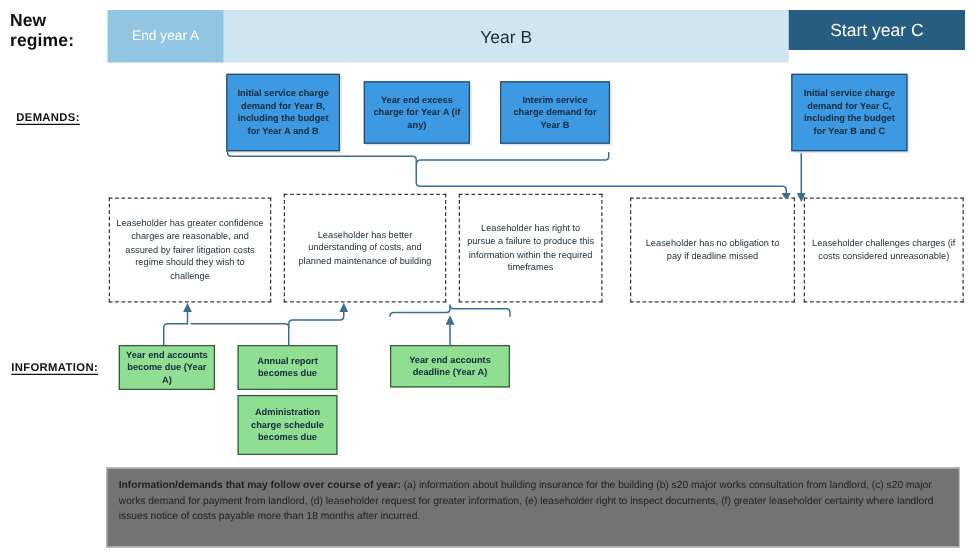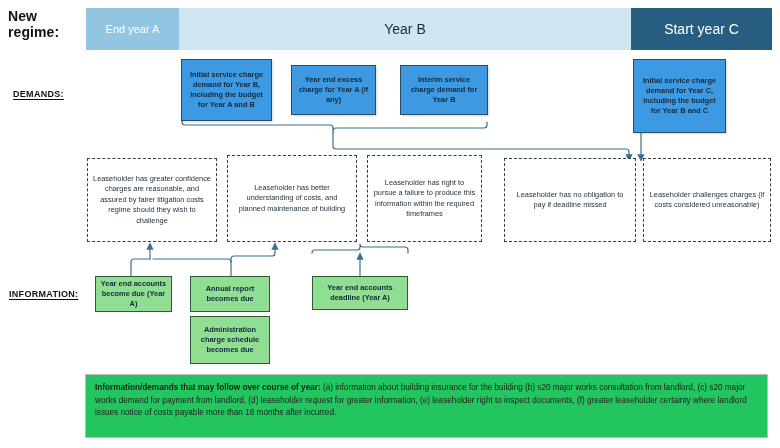--- a/index.html
+++ b/index.html
@@ -97,21 +97,21 @@
     justify-content:center;
     text-align:center;
     padding:2px 4px;
   }
 
   
   .footnote{
     position:absolute;
     box-sizing:border-box;
     border:1px solid #b9bcc0;
-    background:#22c55e;
+    background:#737373;
     font-size:8.2px;
     line-height:12.6px;
     color:#1f1f1f;
     padding:7px 9px;
   }
   .footnote b{font-weight:bold;}
 
   svg.conn{position:absolute;left:0;top:0;width:780px;height:448px;pointer-events:none;}
 </style>
 </head>
@@ -146,28 +146,28 @@
     </g>
   </svg>
 
   <div class="regime-label" style="left:8px;top:8px;width:78px;">
     <div>New</div>
     <div>regime:</div>
   </div>
 
   <div class="tl tl-a" style="left:86px;top:8px;width:93px;height:42px;">End year A</div>
   <div class="tl tl-b" style="left:179px;top:8px;width:452px;height:42px;">Year B</div>
-  <div class="tl tl-c" style="left:631px;top:8px;width:141px;height:42px;">Start year C</div>
+  <div class="tl tl-c" style="left:631px;top:8px;width:141px;height:32px;">Start year C</div>
 
   <div class="row-label" style="left:13px;top:88px;">DEMANDS:</div>
 
   <div class="blue-box" style="left:181px;top:59px;width:91px;height:62px;">Initial service charge demand for Year B, including the budget for Year A and B</div>
   <div class="blue-box" style="left:291px;top:65px;width:85px;height:50px;">Year end excess charge for Year A (if any)</div>
   <div class="blue-box" style="left:400px;top:65px;width:88px;height:50px;">Interim service charge demand for Year B</div>
-  <div class="blue-box" style="left:633px;top:59px;width:93px;height:74px;">Initial service charge demand for Year C, including the budget for Year B and C</div>
+  <div class="blue-box" style="left:633px;top:59px;width:93px;height:62px;">Initial service charge demand for Year C, including the budget for Year B and C</div>
 
 
   <div class="dash-box" style="left:87px;top:158px;width:130px;height:84px;">Leaseholder has greater confidence charges are reasonable, and assured by fairer litigation costs regime should they wish to challenge</div>
   <div class="dash-box" style="left:227px;top:155px;width:130px;height:87px;">Leaseholder has better understanding of costs, and planned maintenance of building</div>
   <div class="dash-box" style="left:367px;top:155px;width:115px;height:87px;">Leaseholder has right to pursue a failure to produce this information within the required timeframes</div>
   <div class="dash-box" style="left:504px;top:158px;width:132px;height:84px;">Leaseholder has no obligation to pay if deadline missed</div>
   <div class="dash-box" style="left:643px;top:158px;width:128px;height:84px;">Leaseholder challenges charges (if costs considered unreasonable)</div>
 
   <div class="row-label" style="left:9px;top:288px;">INFORMATION:</div>
 

